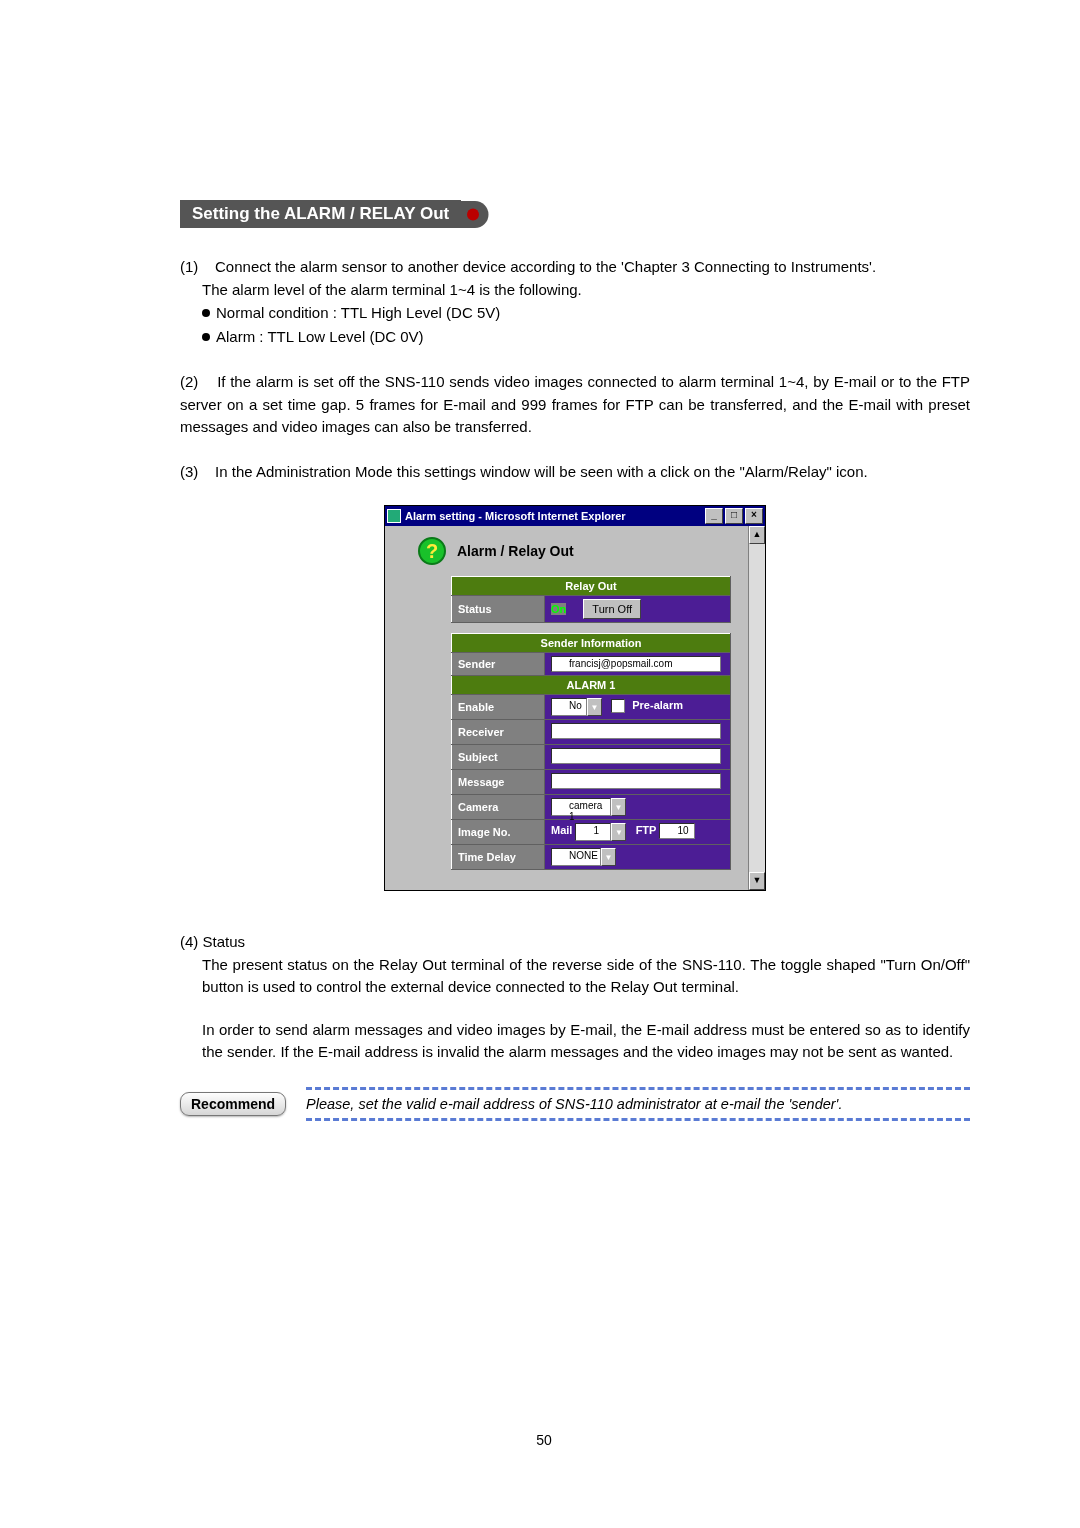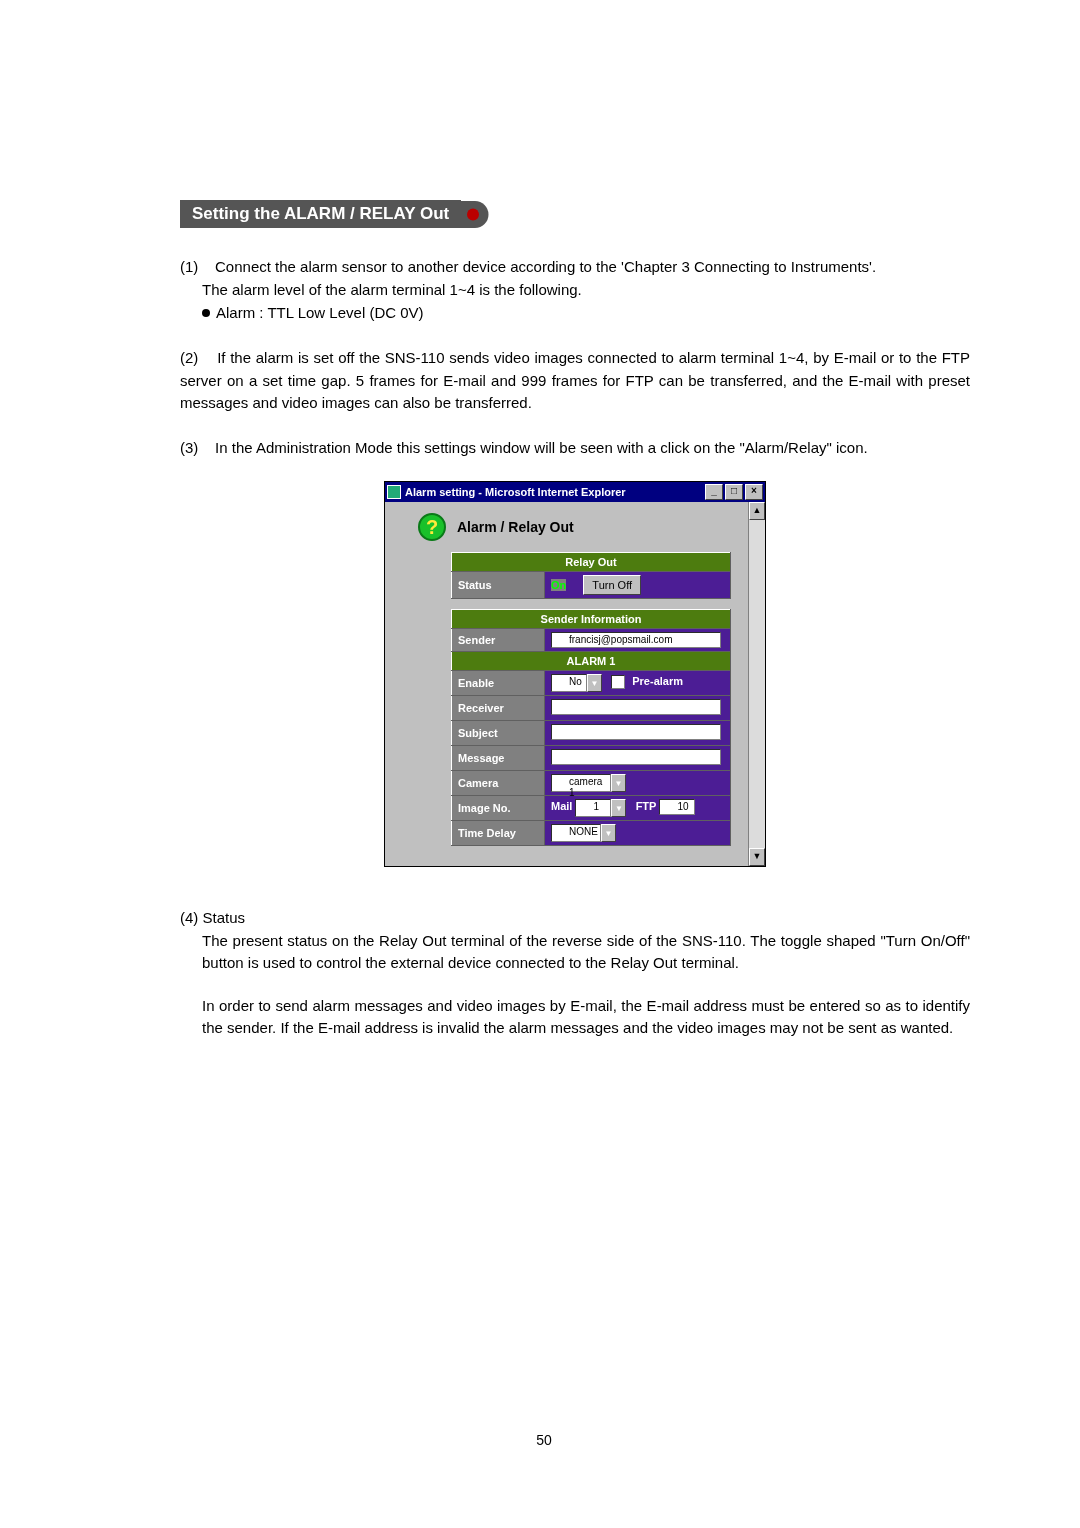--- a/index.html
+++ b/index.html
@@ -202,20 +202,24 @@
   </div>
 
   <div class="para">
     <span class="num">(1)</span>
     <span>&nbsp;&nbsp;</span>
     <span>Connect the alarm sensor to another device according to the 'Chapter 3  Connecting to Instruments'.</span><br>
     <span style="padding-left:22px;">The alarm  level of the alarm terminal 1~4 is the following.</span>
     <div class="bullets">
       <div class="row">
           <span class="dot"></span>
+          <span>Normal condition : TTL High Level (DC 5V)</span>
+        </div>
+      <div class="row">
+          <span class="dot"></span>
           <span>Alarm : TTL Low Level (DC 0V)</span>
         </div>
     </div>
   </div>
 
   <div class="para" style="text-align:justify;">
     <span class="num">(2)</span>
     <span>&nbsp;&nbsp;</span>
     <span>If the alarm is set off the SNS-110 sends video images connected to alarm terminal 1~4, by E-mail or to the FTP server on a set time gap. 5 frames for E-mail and 999 frames for FTP can be transferred, and the E-mail with preset messages and video images can also be transferred.</span>
   </div>
@@ -346,15 +350,23 @@
 
   <div class="sub-item">
     <div class="head">(4)  Status</div>
     <div class="body">The present status on the Relay Out terminal of the reverse side of the SNS-110. The toggle shaped "Turn On/Off" button is used to control the external device connected to the Relay Out terminal.</div>
   </div>
 
   <div class="sub-item">
     <div class="body">In order to send alarm messages and video images by E-mail, the E-mail address must be entered so as to identify the sender. If the E-mail address is invalid the alarm messages and the video images may not be sent as wanted.</div>
   </div>
 
+  <div class="rec-row">
+    <div class="rec-pill">Recommend</div>
+    <div class="rec-body">
+      <div class="dashed"></div>
+      <div class="ital">Please, set the valid e-mail address of SNS-110 administrator at  e-mail the 'sender'.</div>
+      <div class="dashed"></div>
+    </div>
+  </div>
 
   <div class="pnum">50</div>
 </div>
 
 </body></html>

